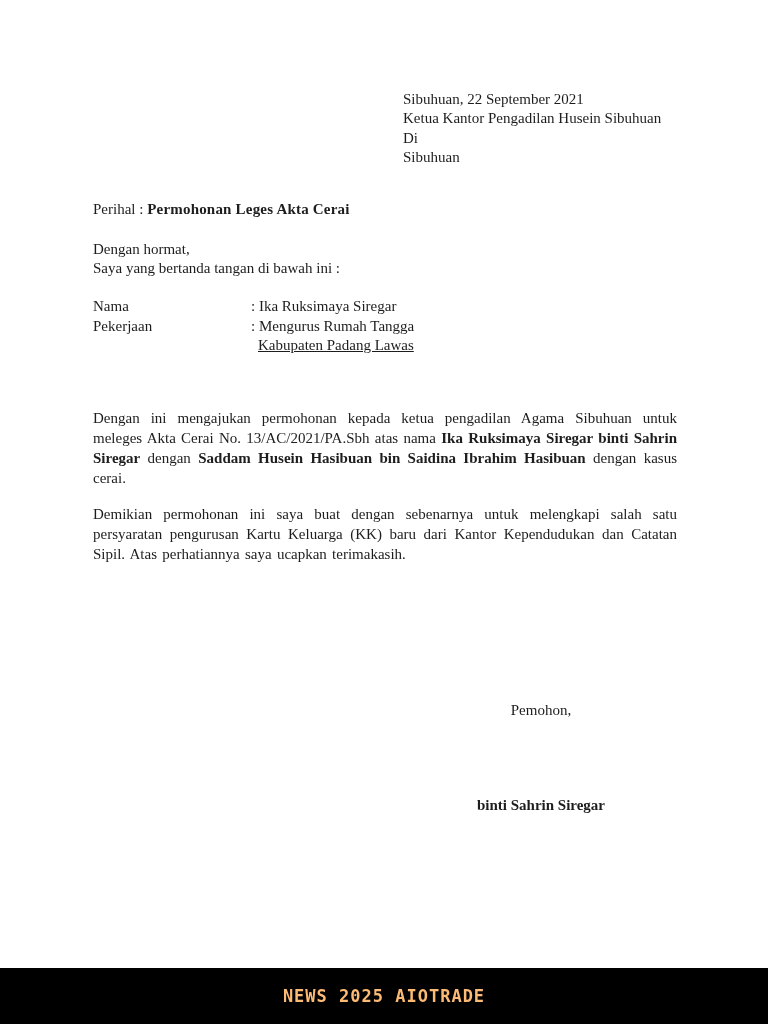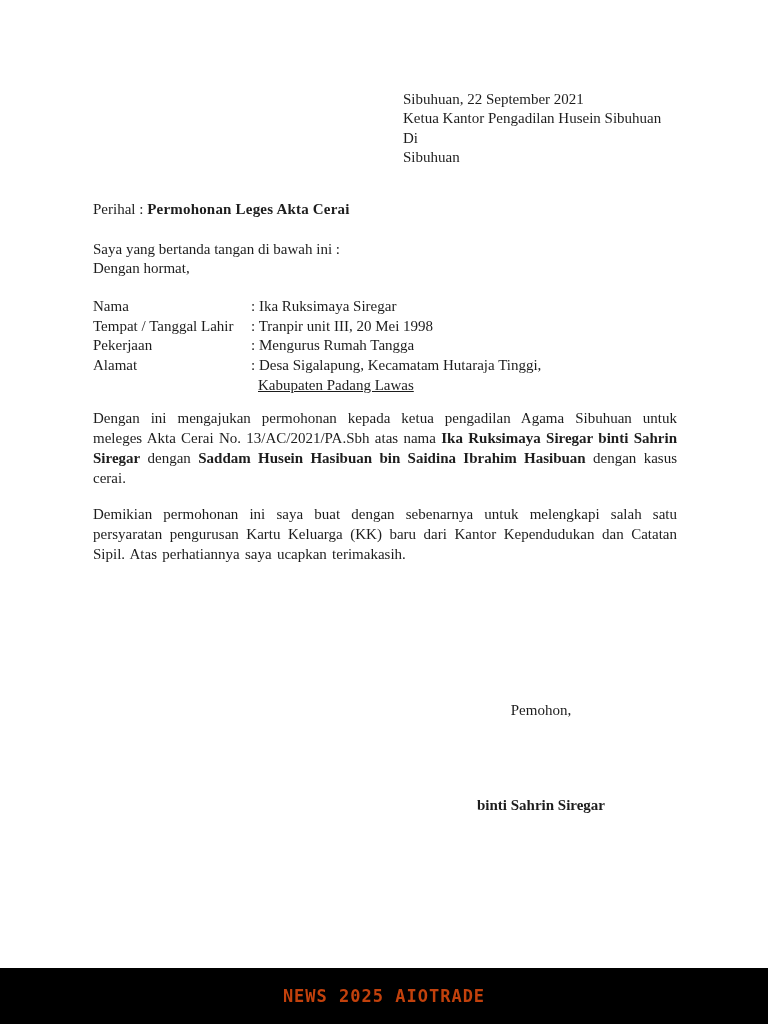--- a/index.html
+++ b/index.html
@@ -87,50 +87,42 @@
   <div>Ketua Kantor Pengadilan Husein Sibuhuan</div>
   <div>Di</div>
   <div>Sibuhuan</div>
 </div>
 
 <div class="abs subject">
   <span>Perihal : </span><b>Permohonan Leges Akta Cerai</b>
 </div>
 
 <div class="abs salutation">
+  <div>Dengan hormat,</div>
   <div>Saya yang bertanda tangan di bawah ini :</div>
-  <div>Dengan hormat,</div>
 </div>
 
 <div class="abs identity">
   <div class="row">
     <span class="label">Nama</span>
     <span class="value">: Ika Ruksimaya Siregar</span>
   </div>
   <div class="row">
-    <span class="label">Tempat / Tanggal Lahir</span>
-    <span class="value">: Tranpir unit III, 20 Mei 1998</span>
-  </div>
-  <div class="row">
     <span class="label">Pekerjaan</span>
     <span class="value">: Mengurus Rumah Tangga</span>
-  </div>
-  <div class="row">
-    <span class="label">Alamat</span>
-    <span class="value">: Desa Sigalapung, Kecamatam Hutaraja Tinggi,</span>
   </div>
   <div class="value-cont">Kabupaten Padang Lawas</div>
 </div>
 
 <div class="abs para para-request">
   <span>Dengan ini mengajukan permohonan kepada ketua pengadilan Agama Sibuhuan untuk meleges Akta Cerai No. 13/AC/2021/PA.Sbh atas nama </span><b>Ika Ruksimaya Siregar binti Sahrin Siregar</b><span> dengan </span><b>Saddam Husein Hasibuan bin Saidina Ibrahim Hasibuan</b><span>  dengan kasus cerai.</span>
 </div>
 
 <div class="abs para para-closing">Demikian permohonan ini saya buat dengan sebenarnya untuk melengkapi salah satu persyaratan pengurusan Kartu Keluarga (KK) baru dari Kantor Kependudukan dan Catatan Sipil. Atas perhatiannya saya ucapkan terimakasih.</div>
 
 <div class="abs signatory-role">Pemohon,</div>
 <div class="abs signatory-name">
   <div>binti Sahrin Siregar</div>
 </div>
 
-<div class="abs footer-banner" style="background: rgb(0, 0, 0); color: #c2410c; align-items: center;">
+<div class="abs footer-banner" style="background: rgb(0, 0, 0); color: #fdba74; align-items: center;">
   <span class="footer-banner-text">NEWS 2025 AIOTRADE</span>
 </div>
 
 </body></html>

